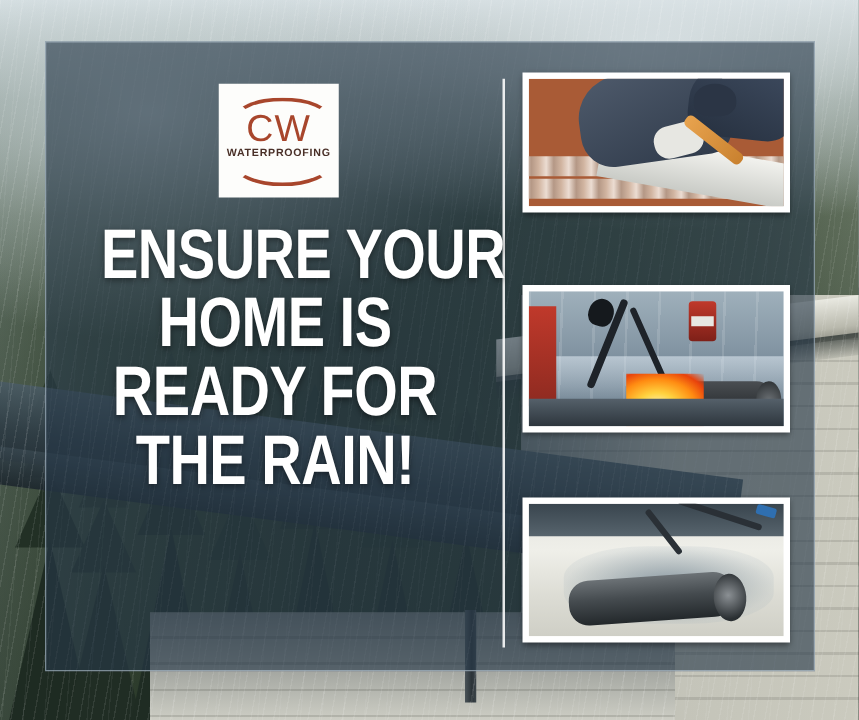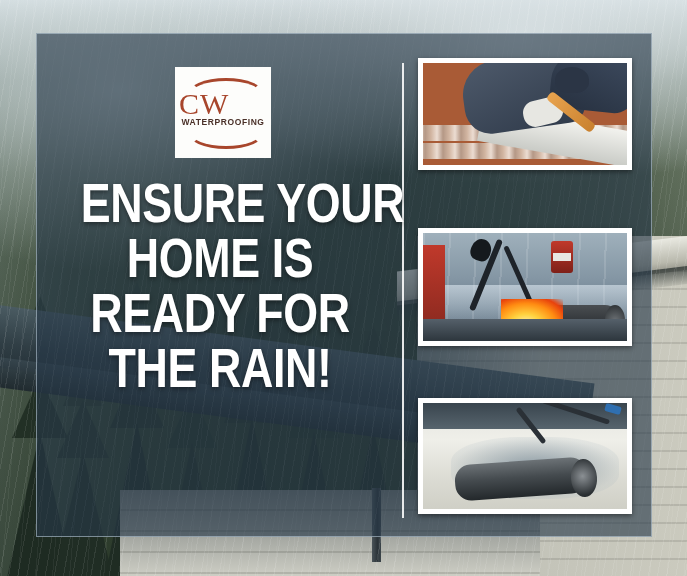--- a/index.html
+++ b/index.html
@@ -108,22 +108,22 @@
     background:#fdfdfb;display:flex;align-items:center;justify-content:center;
   }
   .logo-inner{position:relative;width:88px;height:82px;}
   .logo-arc-top,.logo-arc-bot{
     position:absolute;left:8px;width:72px;height:28px;
     border:3px solid #A8462C;border-radius:50%;
   }
   .logo-arc-top{top:6px;border-bottom-color:transparent;border-left-color:transparent;border-right-color:transparent;}
   .logo-arc-bot{bottom:5px;border-top-color:transparent;border-left-color:transparent;border-right-color:transparent;}
   .logo-cw{
-    position:absolute;left:0;right:0;top:17px;
-    font-family:Liberation Serif, serif;font-size:30px;color:#A8462C;
+    position:absolute;left:0;right:0;top:17px;text-align:center;
+    font-family:Liberation Sans, sans-serif;font-size:30px;color:#A8462C;
     letter-spacing:1px;line-height:1;
   }
   .logo-wp{
     position:absolute;left:0;right:0;top:45px;text-align:center;
     font-family:"Liberation Sans",sans-serif;font-weight:bold;
     font-size:8.5px;color:#4a3028;letter-spacing:.6px;
   }
 
   
   .headline{

